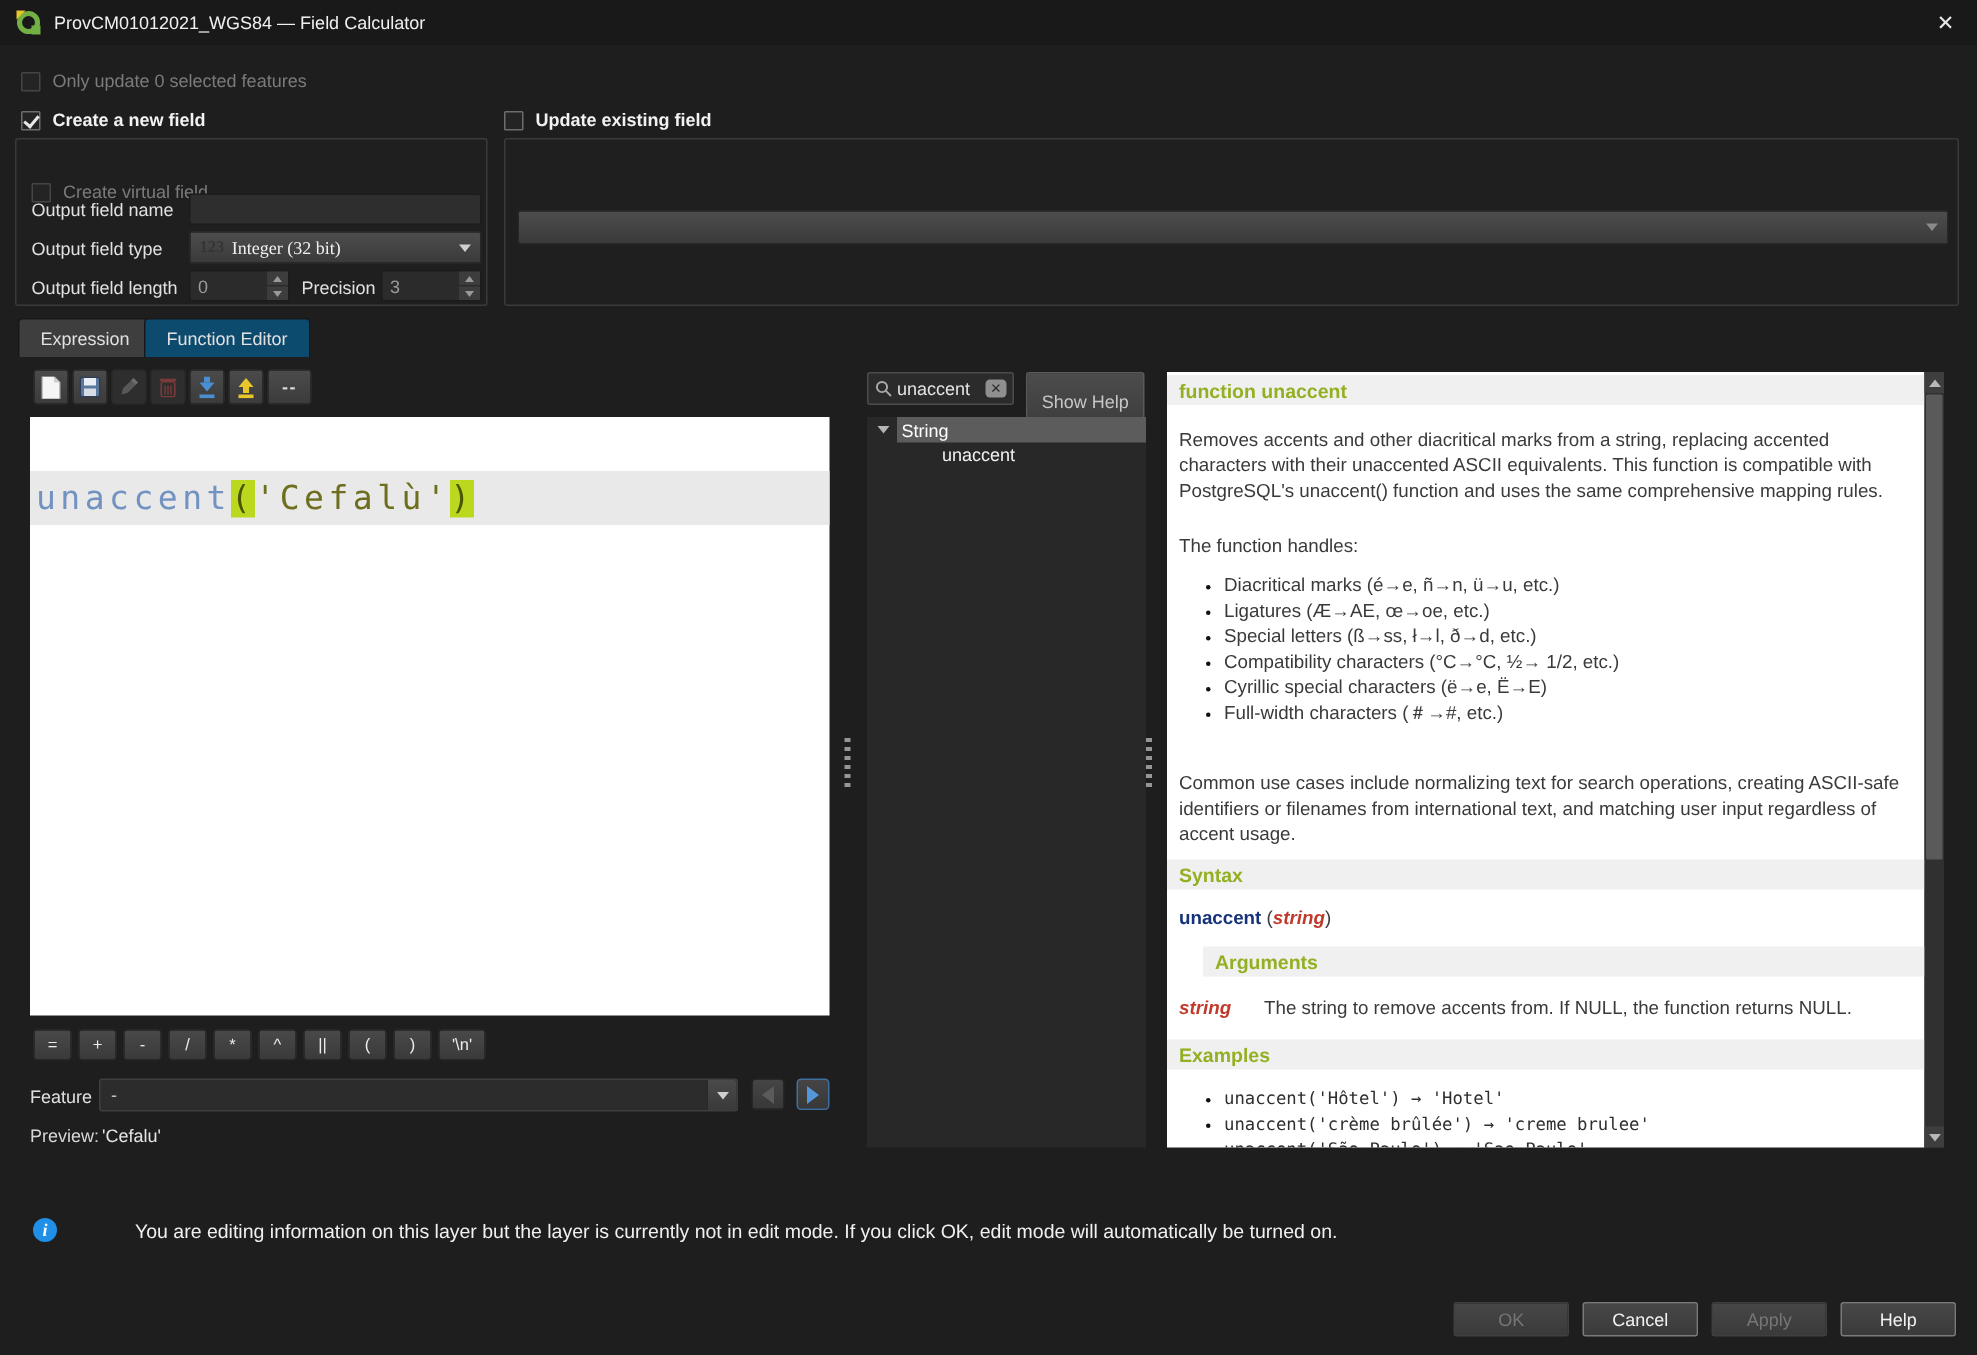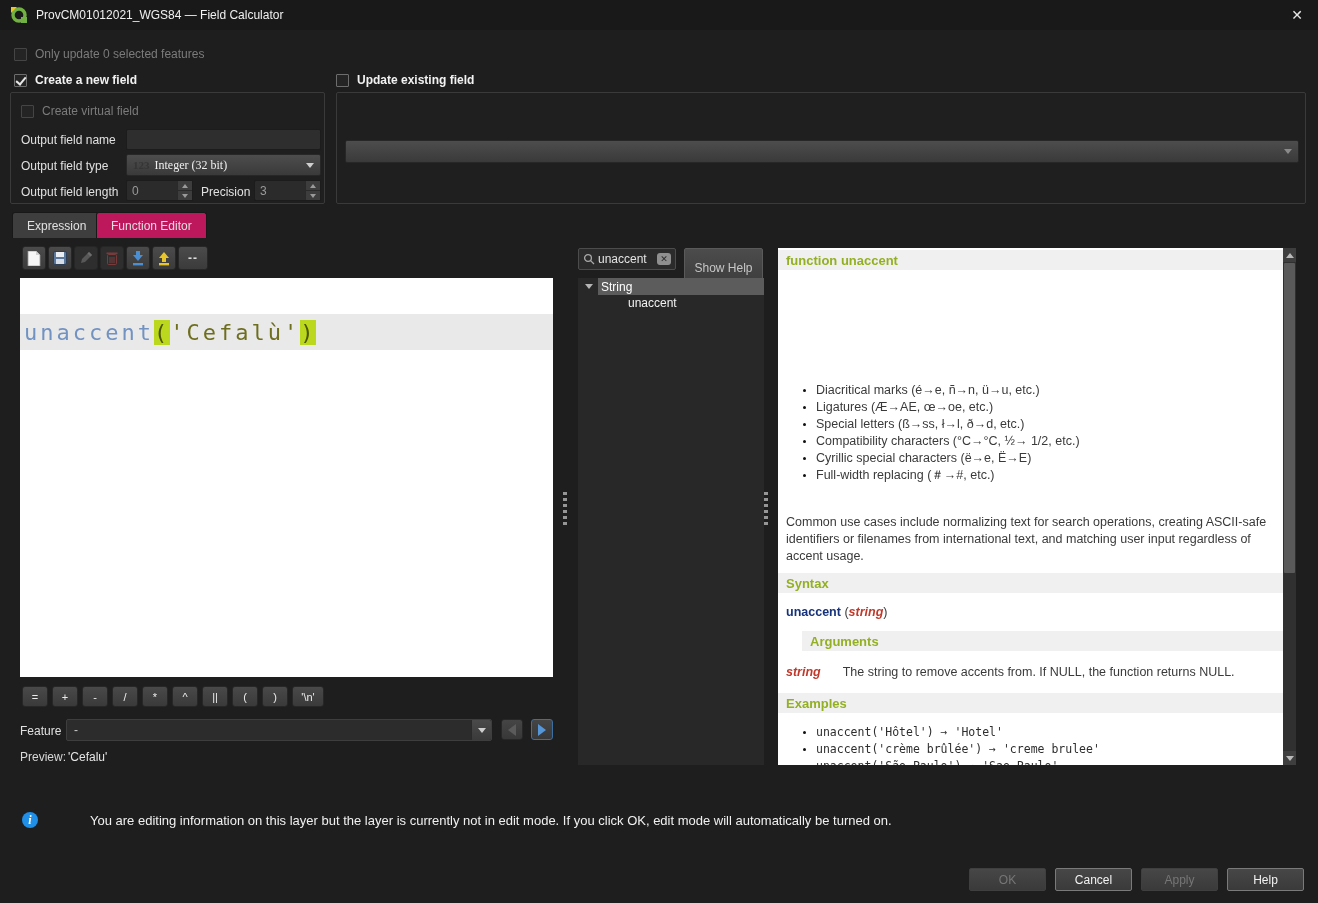--- a/index.html
+++ b/index.html
@@ -52,21 +52,21 @@
     display:flex; align-items:center; justify-content:center; }
   .spin .btns div:first-child { border-bottom:1px solid #2a2a2a; }
   .tri-up { width:0; height:0; border-left:3px solid transparent; border-right:3px solid transparent;
     border-bottom:4px solid #9a9a9a; }
   .tri-down { width:0; height:0; border-left:3px solid transparent; border-right:3px solid transparent;
     border-top:4px solid #9a9a9a; }
 
   
   .tab { position:absolute; height:26px; border:1px solid #181818; border-bottom:none;
     border-radius:3px 3px 0 0; display:flex; align-items:center; justify-content:center;
-    color:#e0e0e0; background:#be185d; padding:0 14px; cursor:pointer; }
+    color:#e0e0e0; background:#0c4a6e; padding:0 14px; cursor:pointer; }
   .tab.active { background:#3e3e3e; }
 
   
   .tbtn { position:absolute; width:24px; height:24px; border-radius:3px;
     background:linear-gradient(#4b4b4b,#3b3b3b); border:1px solid #272727;
     display:flex; align-items:center; justify-content:center; cursor:pointer; }
   .tbtn.disabled { background:#2e2e2e; border-color:#262626; }
   .tbtn .dash { color:#dcdcdc; font-weight:bold; letter-spacing:1px; }
 
   
@@ -177,21 +177,21 @@
   <span class="cb checked"></span>
   <span class="lbl">Create a new field</span>
 </label>
 
 <label class="cbrow bold" style="left:336px; top:73px;">
   <span class="cb"></span>
   <span class="lbl">Update existing field</span>
 </label>
 
 <div class="groupbox" style="left:10px; top:92px; width:315px; height:112px;">
-  <label class="cbrow dim" style="left:10px; top:11px;align-items:flex-end;">
+  <label class="cbrow dim" style="left:10px; top:28px;align-items:flex-end;">
     <span class="cb"></span>
     <span class="lbl">Create virtual field</span>
   </label>
 
   <span class="field-label" style="left:10px; top:40px;">Output field name</span>
   <input class="txt-input" style="left: 115px; top: 36px; width: 195px; height: 21px;" value="">
 
   <span class="field-label" style="left:10px; top:66px;">Output field type</span>
   <div class="dropdown" style="left:115px; top:61px; width:195px; height:22px;font-family:Liberation Serif, serif;">
     <span class="badge">123</span>
@@ -356,27 +356,29 @@
     <span class="expander"></span>
     <span class="grp">String</span>
   </div>
   <div class="tree-item">
     <span>unaccent</span>
   </div>
 </div>
 
 <div class="helppanel">
   <div class="band" style="top:2px;">function unaccent</div>
+  <div class="hp" style="top:37px;">Removes accents and other diacritical marks from a string, replacing accented characters with their unaccented ASCII equivalents. This function is compatible with PostgreSQL's unaccent() function and uses the same comprehensive mapping rules.</div>
+  <div class="hp" style="top:108px;">The function handles:</div>
   <ul class="hul" style="top:134px;">
     <li>Diacritical marks (é→e, ñ→n, ü→u, etc.)</li>
     <li>Ligatures (Æ→AE, œ→oe, etc.)</li>
     <li>Special letters (ß→ss, ł→l, ð→d, etc.)</li>
     <li>Compatibility characters (°C→°C, ½→ 1/2, etc.)</li>
     <li>Cyrillic special characters (ë→e, Ë→E)</li>
-    <li>Full-width replacing (＃→#, etc.)</li>
+    <li>Full-width characters (＃→#, etc.)</li>
   </ul>
   <div class="hp" style="top:266px;">Common use cases include normalizing text for search operations, creating ASCII-safe identifiers or filenames from international text, and matching user input regardless of accent usage.</div>
   <div class="band" style="top:325px;">Syntax</div>
   <div class="hp" style="top:356px;"><span class="syn-fn">unaccent</span>&nbsp;<span>(</span><span class="syn-arg">string</span><span>)</span></div>
   <div class="band" style="top:383px;margin-left:24px;">Arguments</div>
   <div class="hp" style="top:416px;"><span class="arg-name">string</span><span style="display:inline-block; width:22px;"></span><span>The string to remove accents from. If NULL, the function returns NULL.</span></div>
   <div class="band" style="top:445px;">Examples</div>
   <ul class="hul mono" style="top:476px;">
     <li>unaccent('Hôtel') → 'Hotel'</li>
     <li>unaccent('crème brûlée') → 'creme brulee'</li>

